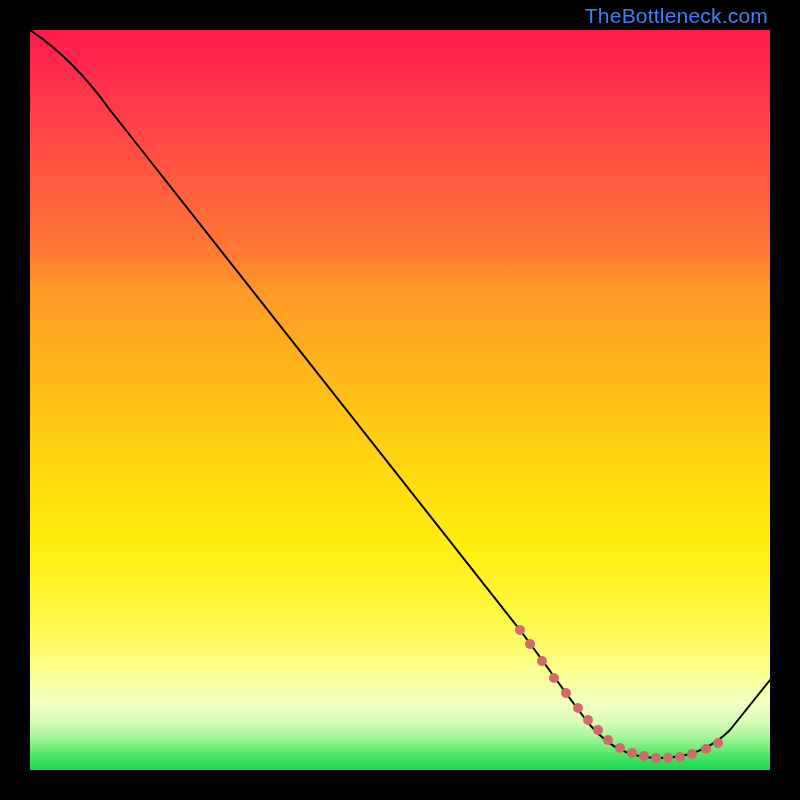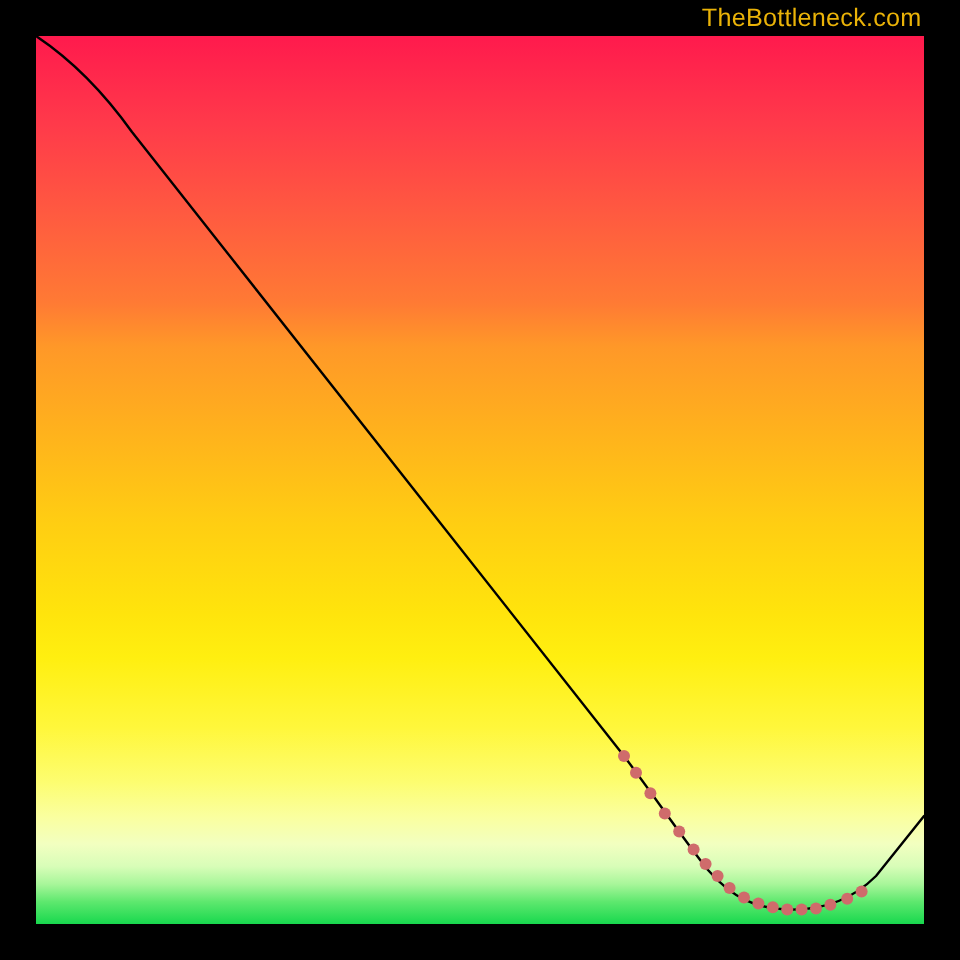--- a/index.html
+++ b/index.html
@@ -42,21 +42,21 @@
       #d8fdb8 93.5%,
       #a8f69a 95.5%,
       #5ee86e 97.5%,
       #18d84e 100%
     );
   }
   .watermark {
     position: absolute;
     top: 4px;
     right: 32px;
-    color: #eab308;
+    color: #3b82f6;
     font-size: 21px;
     font-weight: 500;
     letter-spacing: 0.2px;
   }
   svg.curve {
     position: absolute;
     left: 0;
     top: 0;
     width: 740px;
     height: 740px;

